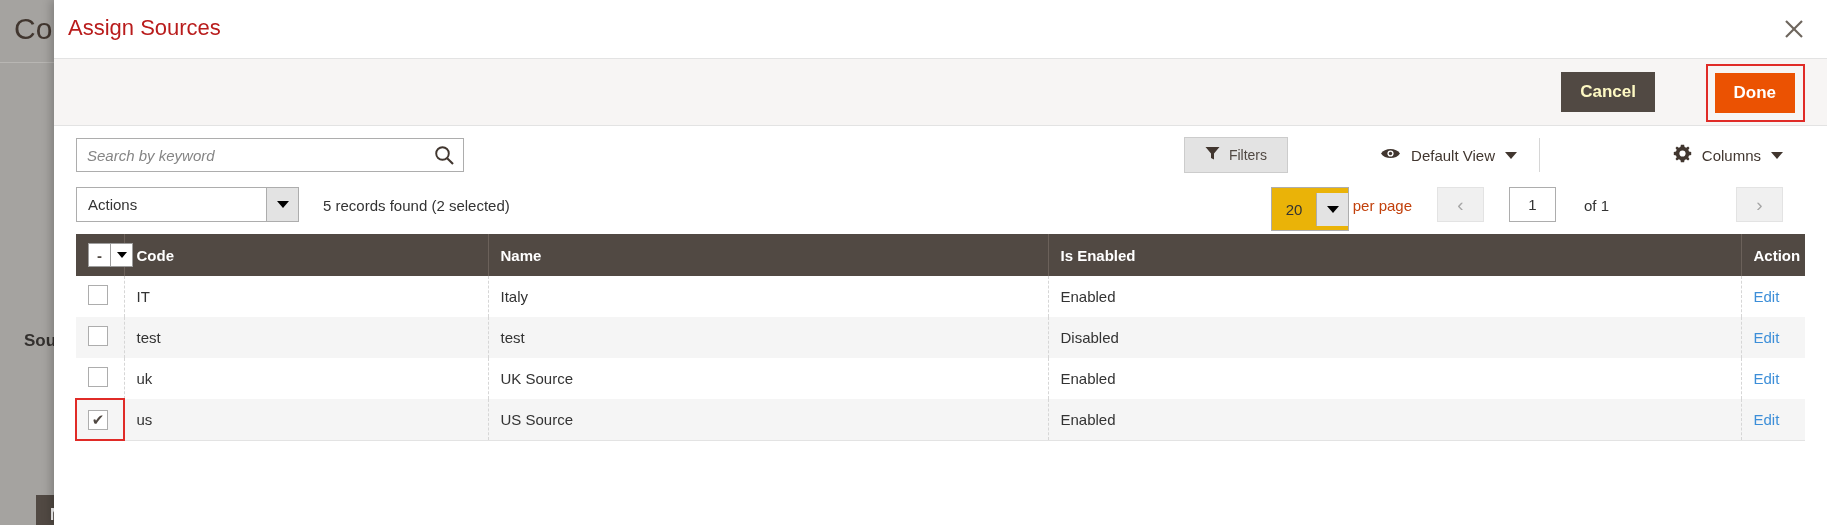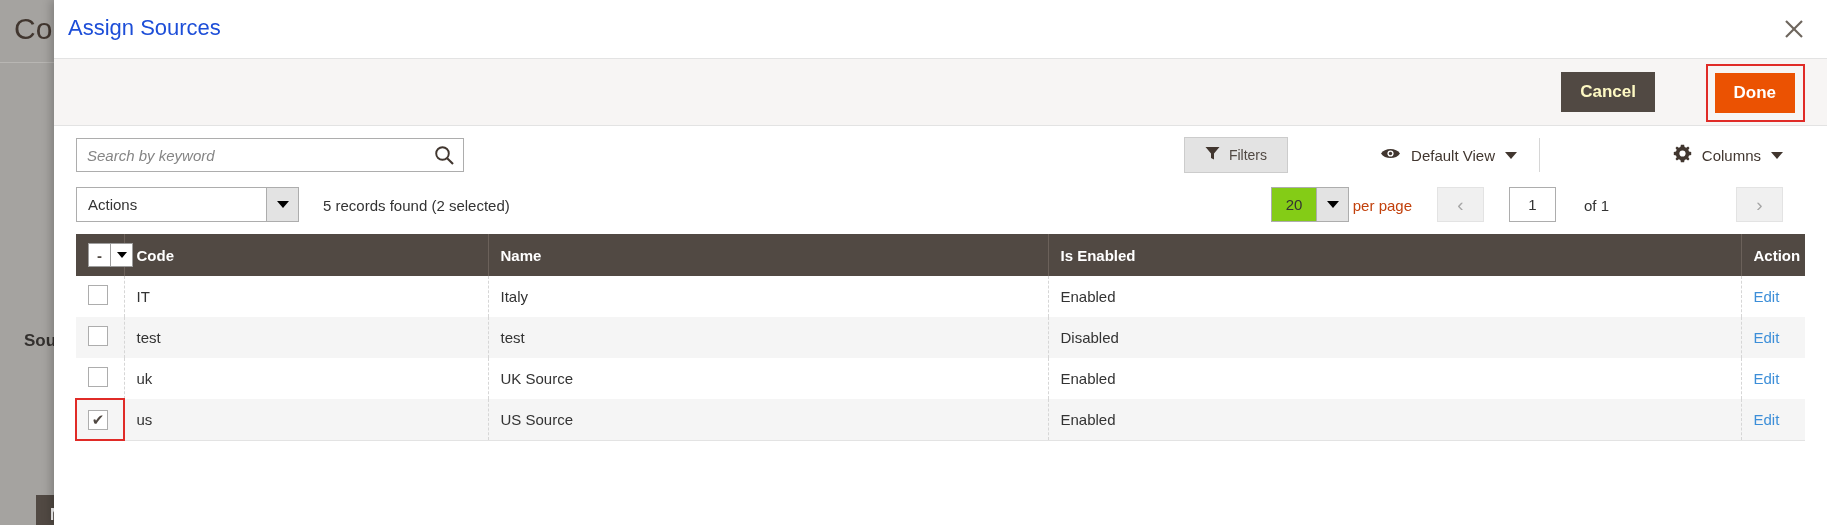--- a/index.html
+++ b/index.html
@@ -85,21 +85,21 @@
   .modal-header {
     position: relative;
     height: 58px;
     border-bottom: 1px solid #e3e3e3;
   }
   .modal-title {
     position: absolute;
     left: 14px;
     top: 15px;
     font-size: 22px;
-    color: #1d4ed8;
+    color: #b91c1c;
     white-space: nowrap;
   }
   .modal-close {
     position: absolute;
     right: 16px;
     top: 12px;
     width: 34px;
     height: 34px;
     cursor: pointer;
   }
@@ -288,23 +288,23 @@
     top: 19px;
     font-size: 15px;
     color: #333333;
     white-space: nowrap;
   }
   .perpage-select {
     position: absolute;
     right: 456px;
     top: 9px;
     width: 78px;
-    height: 35px;
+    height: 44px;
     border: 1px solid #adadad;
-    background: #84cc16;
+    background: #eab308;
     box-sizing: border-box;
     display: flex;
     align-items: center;
     cursor: pointer;
   }
   .perpage-value {
     flex: 1;
     text-align: center;
     font-size: 15px;
     color: #333333;

